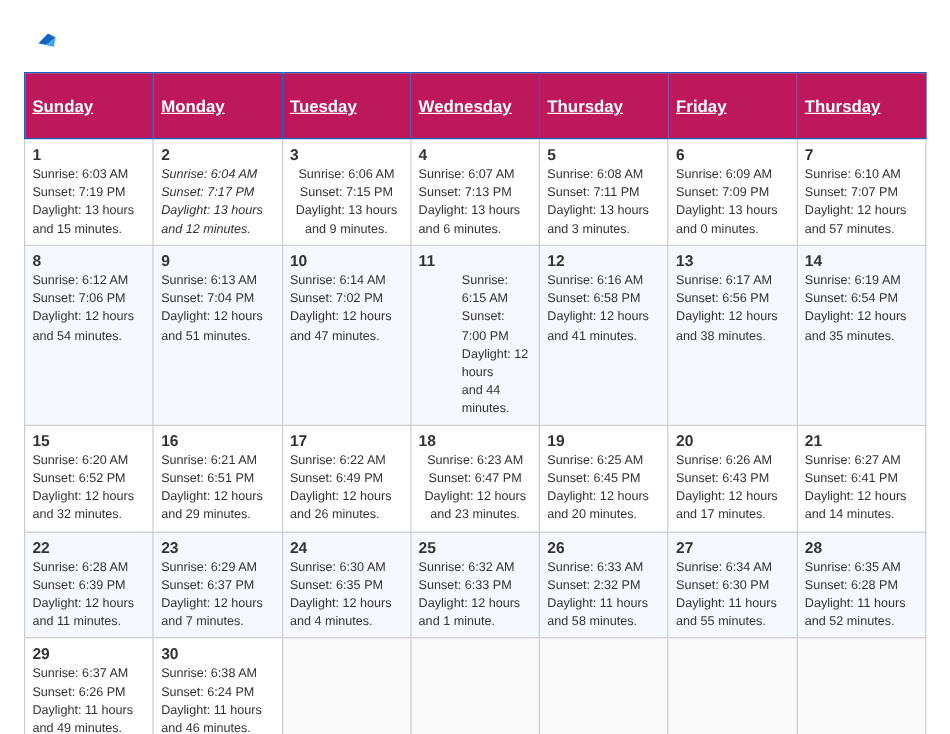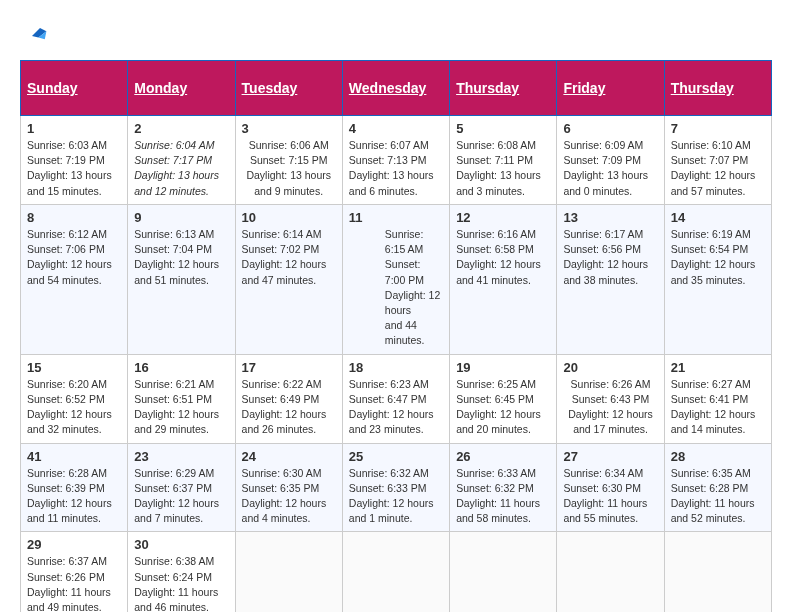--- a/index.html
+++ b/index.html
@@ -248,50 +248,50 @@
         </td>
         <td>
           <span class="day-num">17</span>
           <div class="day-info" style="white-space: pre-line;">Sunrise: 6:22 AM
 Sunset: 6:49 PM
 Daylight: 12 hours
 and 26 minutes.</div>
         </td>
         <td>
           <span class="day-num">18</span>
-          <div class="day-info" style="white-space: pre-line;">Sunrise: 6:23 AM
+          <div class="day-info" style="white-space: pre-line; text-align: center;">Sunrise: 6:23 AM
 Sunset: 6:47 PM
 Daylight: 12 hours
 and 23 minutes.</div>
         </td>
         <td>
           <span class="day-num">19</span>
           <div class="day-info" style="white-space: pre-line;">Sunrise: 6:25 AM
 Sunset: 6:45 PM
 Daylight: 12 hours
 and 20 minutes.</div>
         </td>
         <td>
           <span class="day-num">20</span>
-          <div class="day-info" style="white-space: pre-line; text-align: center;">Sunrise: 6:26 AM
+          <div class="day-info" style="white-space: pre-line;">Sunrise: 6:26 AM
 Sunset: 6:43 PM
 Daylight: 12 hours
 and 17 minutes.</div>
         </td>
         <td>
           <span class="day-num">21</span>
           <div class="day-info" style="white-space: pre-line;">Sunrise: 6:27 AM
 Sunset: 6:41 PM
 Daylight: 12 hours
 and 14 minutes.</div>
         </td>
       </tr>
       <tr>
         <td>
-          <span class="day-num">41</span>
+          <span class="day-num">22</span>
           <div class="day-info" style="white-space: pre-line;">Sunrise: 6:28 AM
 Sunset: 6:39 PM
 Daylight: 12 hours
 and 11 minutes.</div>
         </td>
         <td>
           <span class="day-num">23</span>
           <div class="day-info" style="white-space: pre-line;">Sunrise: 6:29 AM
 Sunset: 6:37 PM
 Daylight: 12 hours
@@ -307,21 +307,21 @@
         <td>
           <span class="day-num">25</span>
           <div class="day-info" style="white-space: pre-line;">Sunrise: 6:32 AM
 Sunset: 6:33 PM
 Daylight: 12 hours
 and 1 minute.</div>
         </td>
         <td>
           <span class="day-num">26</span>
           <div class="day-info" style="white-space: pre-line;">Sunrise: 6:33 AM
-Sunset: 6:32 PM
+Sunset: 2:32 PM
 Daylight: 11 hours
 and 58 minutes.</div>
         </td>
         <td>
           <span class="day-num">27</span>
           <div class="day-info" style="white-space: pre-line;">Sunrise: 6:34 AM
 Sunset: 6:30 PM
 Daylight: 11 hours
 and 55 minutes.</div>
         </td>

